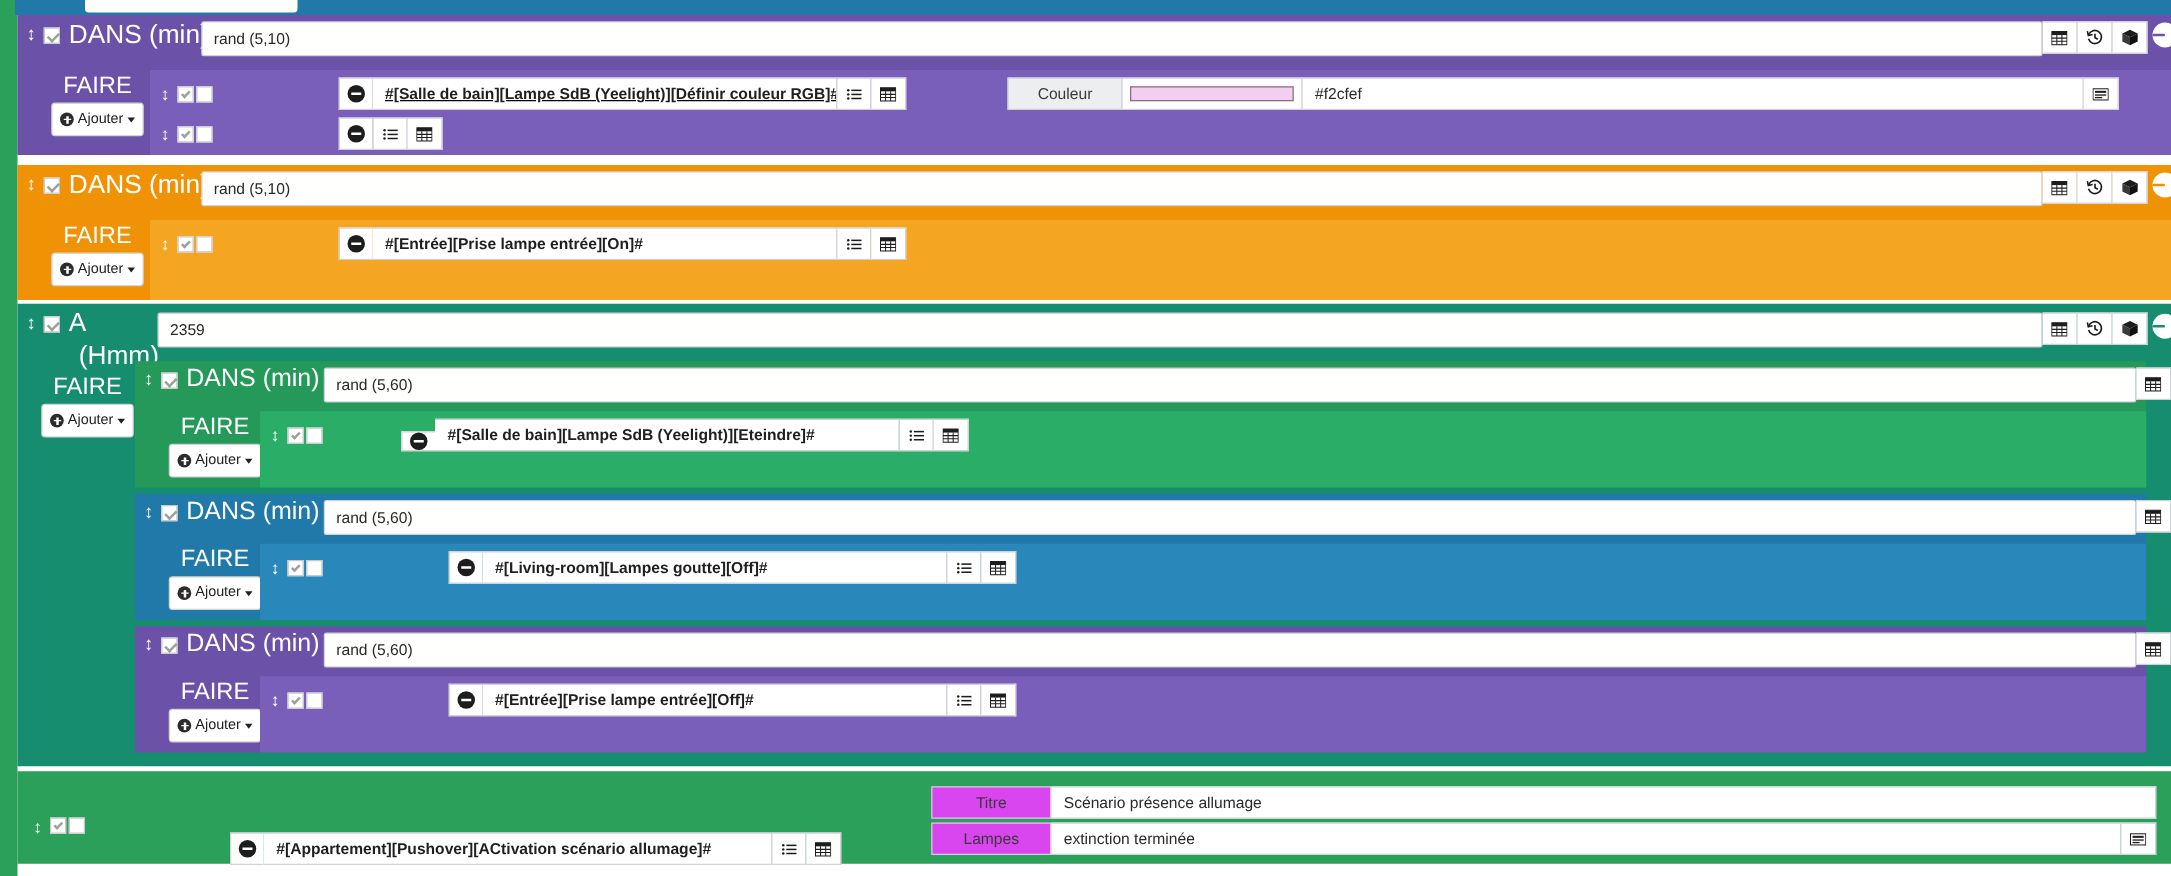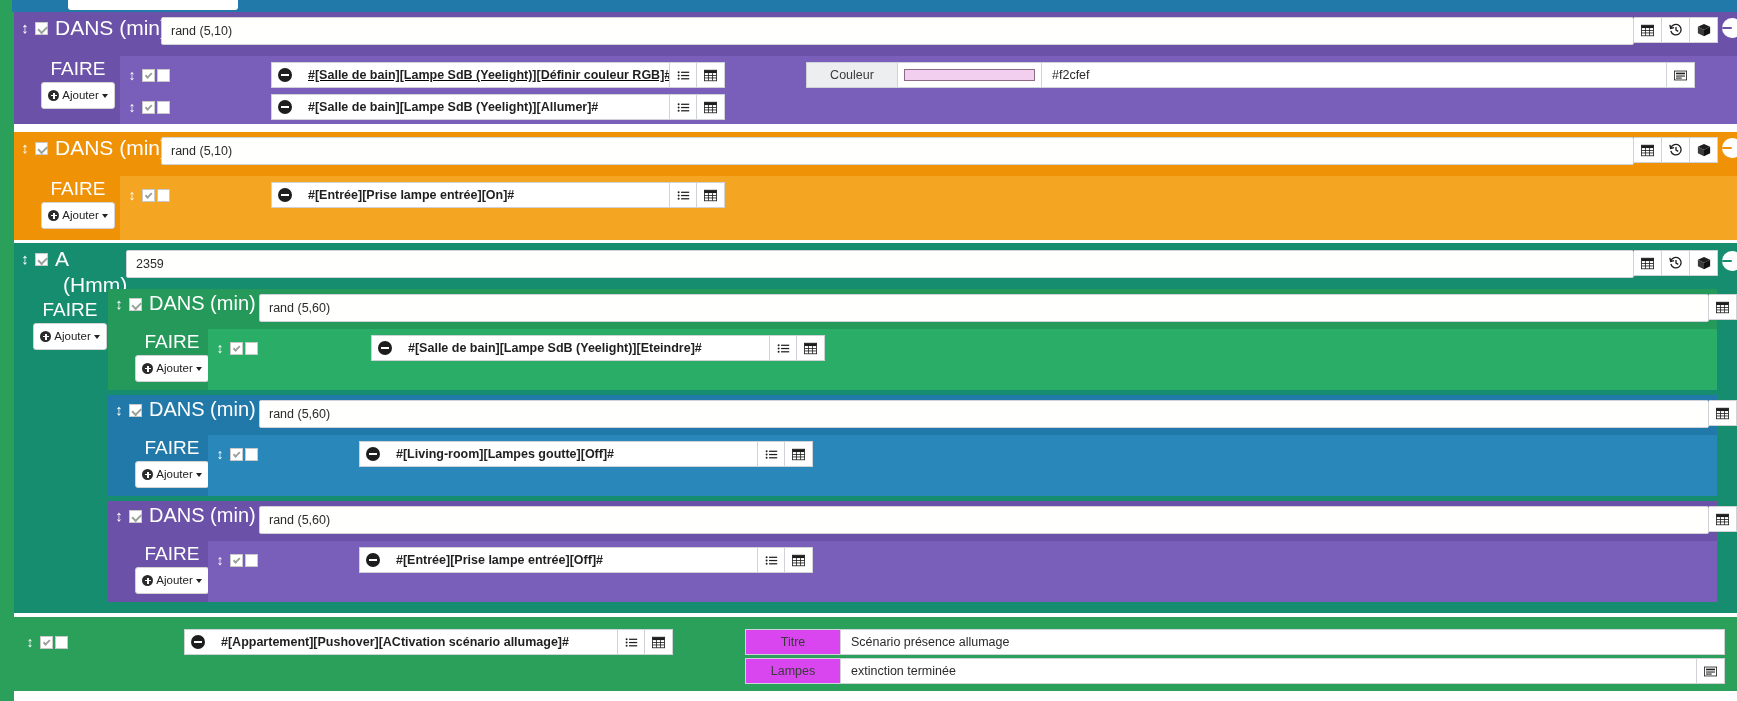--- a/index.html
+++ b/index.html
@@ -239,21 +239,20 @@
       <div class="act" style="left:6px;top:38px;">
         <div class="ahandle">↕</div>
         <div class="abox" style="margin-left:4px;position:relative;">
           <span style="position:absolute;left:2px;top:3px;width:7px;height:3.5px;border-left:2px solid #9aa39a;border-bottom:2px solid #9aa39a;transform:rotate(-45deg);display:block;"></span>
         </div>
         <div class="abox" style="margin-left:2px;"></div>
         <div class="acmd" style="margin-left:101px;">
           <div class="minuscircle">
               <span class="d"></span>
             </div>
-          <div class="cmdtext" style="width:371px;">#[Salle de bain][Lampe SdB (Yeelight)][Allumer]#</div>
           <div class="iconbtn" style="border-left:1px solid #cfd2d6;">
             <svg width="13" height="13" viewBox="0 0 16 16">
                 <circle cx="2" cy="4" r="1.2" fill="#1d1d1d"></circle>
                 <circle cx="2" cy="8" r="1.2" fill="#1d1d1d"></circle>
                 <circle cx="2" cy="12" r="1.2" fill="#1d1d1d"></circle>
                 <rect x="5" y="3.3" width="10" height="1.5" fill="#1d1d1d"></rect>
                 <rect x="5" y="7.3" width="10" height="1.5" fill="#1d1d1d"></rect>
                 <rect x="5" y="11.3" width="10" height="1.5" fill="#1d1d1d"></rect>
               </svg>
           </div>
@@ -428,21 +427,21 @@
           </span>
         </div>
 
         <div style="position:absolute;left:100px;top:40px;width:1509px;height:61px;background:#2aad67;">
           <div class="act" style="left:6px;top:6px;">
             <div class="ahandle">↕</div>
             <div class="abox" style="margin-left:4px;position:relative;">
               <span style="position:absolute;left:2px;top:3px;width:7px;height:3.5px;border-left:2px solid #9aa39a;border-bottom:2px solid #9aa39a;transform:rotate(-45deg);display:block;"></span>
             </div>
             <div class="abox" style="margin-left:2px;"></div>
-            <div class="acmd" style="margin-left:113px;">
+            <div class="acmd" style="margin-left:63px;align-items:flex-end;">
               <div class="minuscircle">
                   <span class="d"></span>
                 </div>
               <div class="cmdtext" style="width:371px;">#[Salle de bain][Lampe SdB (Yeelight)][Eteindre]#</div>
               <div class="iconbtn" style="border-left:1px solid #cfd2d6;">
                 <svg width="13" height="13" viewBox="0 0 16 16">
                     <circle cx="2" cy="4" r="1.2" fill="#1d1d1d"></circle>
                     <circle cx="2" cy="8" r="1.2" fill="#1d1d1d"></circle>
                     <circle cx="2" cy="12" r="1.2" fill="#1d1d1d"></circle>
                     <rect x="5" y="3.3" width="10" height="1.5" fill="#1d1d1d"></rect>
@@ -596,21 +595,21 @@
     </div>
   </div>
 
   <div class="block" style="left:14px;top:617px;width:1723px;height:74px;background:#2aa05a;">
     <div class="act" style="left:10px;top:12px;">
       <div class="ahandle">↕</div>
       <div class="abox" style="margin-left:4px;position:relative;">
         <span style="position:absolute;left:2px;top:3px;width:7px;height:3.5px;border-left:2px solid #9aa39a;border-bottom:2px solid #9aa39a;transform:rotate(-45deg);display:block;"></span>
       </div>
       <div class="abox" style="margin-left:2px;"></div>
-      <div class="acmd" style="margin-left:116px;">
+      <div class="acmd" style="margin-left:116px;margin-top:37px;">
         <div class="minuscircle">
             <span class="d"></span>
           </div>
         <div class="cmdtext" style="width:406px;">#[Appartement][Pushover][ACtivation scénario allumage]#</div>
         <div class="iconbtn" style="border-left:1px solid #cfd2d6;">
           <svg width="13" height="13" viewBox="0 0 16 16">
               <circle cx="2" cy="4" r="1.2" fill="#1d1d1d"></circle>
               <circle cx="2" cy="8" r="1.2" fill="#1d1d1d"></circle>
               <circle cx="2" cy="12" r="1.2" fill="#1d1d1d"></circle>
               <rect x="5" y="3.3" width="10" height="1.5" fill="#1d1d1d"></rect>

